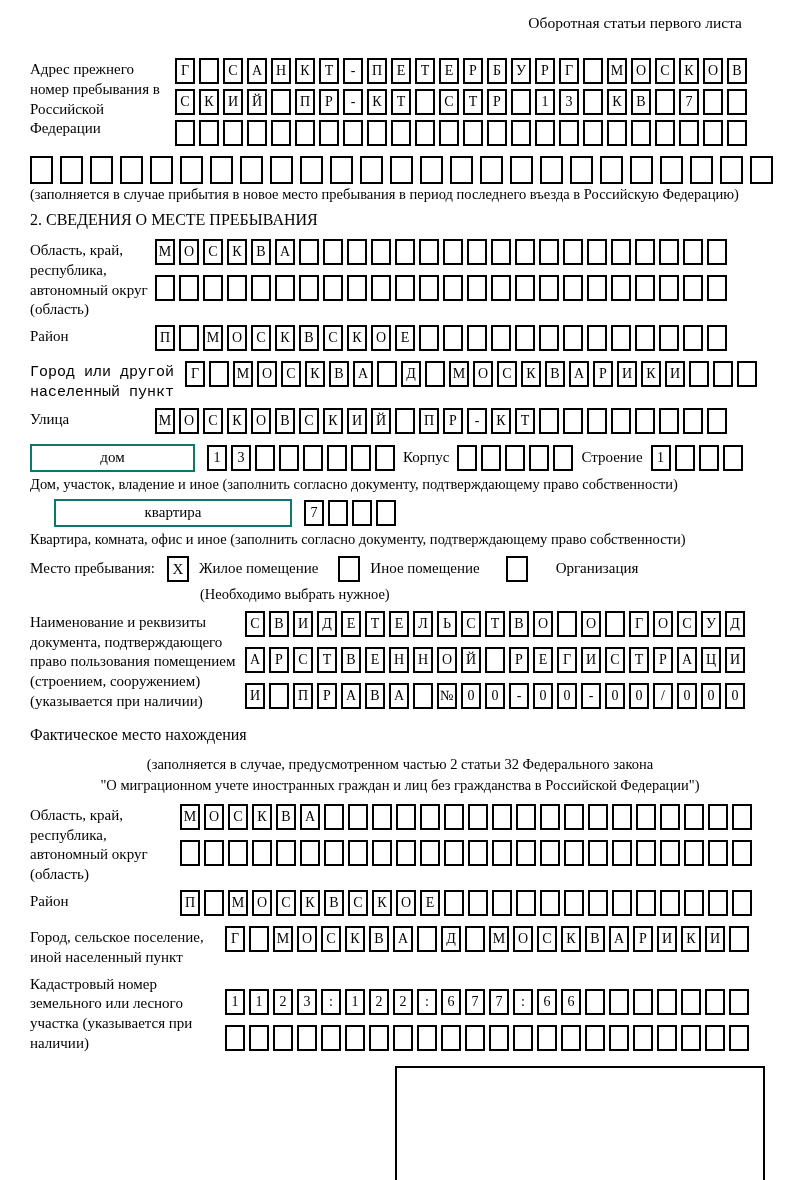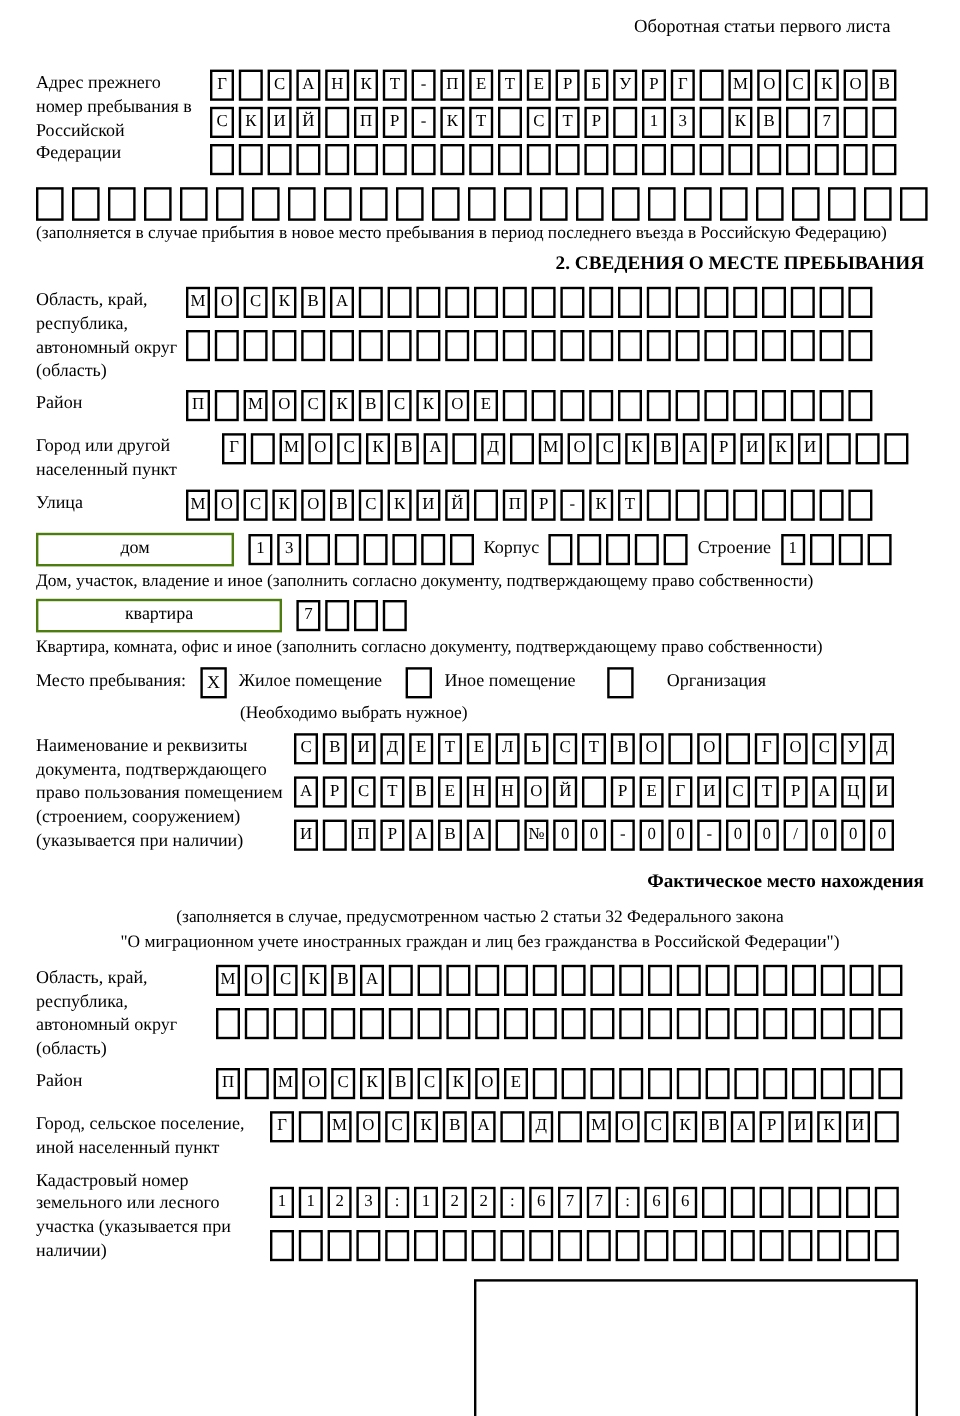--- a/index.html
+++ b/index.html
@@ -10,48 +10,48 @@
     color:#000;
     padding:14px 30px 0 30px;
     position:relative;
   }
   .header-note { text-align:right; font-size:15.5px; padding-right:28px; margin-bottom:26px; }
 
   .field { display:flex; margin-bottom:5px; }
   .label { font-size:15px; line-height:1.32; flex-shrink:0; padding-top:2px; }
   .w145 { width:145px; }
   .w125 { width:125px; }
-  .w155 { width:155px; }
+  .w155 { width:155px;font-family:Liberation Mono, monospace; }
   .w215 { width:215px; }
   .w150 { width:150px; }
   .w195 { width:195px; }
   .rows { flex:1; }
 
   .grid { display:flex; gap:4px; margin-bottom:5px; }
   .grid.gap-lg { margin-bottom:10px; }
   .cell {
     display:inline-block; width:20px; height:26px;
     border:2px solid #000;
     font-size:14px; line-height:22px; text-align:center;
     flex-shrink:0;
   }
   .wide .cell { width:23px; height:28px; }
   .wide { gap:7px; }
 
   .note { font-size:14.5px; }
   .center { text-align:left; }
-  .section-title { font-size:16px; font-weight:bold; text-align:right; margin:6px 0 10px 0; }
+  .section-title { font-size:16px; font-weight:normal; text-align:left; margin:6px 0 10px 0; }
 
   .inline-row { display:flex; align-items:center; margin-bottom:4px; }
   .boxlabel {
-    border:2px solid #4d7c0f; height:28px; font-size:15px;
+    border:2px solid #0f766e; height:28px; font-size:15px;
     display:flex; align-items:center; justify-content:center; flex-shrink:0;
   }
   .house-box { width:165px; margin-right:12px; }
-  .apt-box { width:205px; margin-right:12px; }
+  .apt-box { width:238px; margin-right:12px;margin-left:24px; }
   .small-label { font-size:15px; margin:0 8px; }
 
   .chk {
     display:inline-block; width:22px; height:26px; border:2px solid #000;
     font-size:15px; line-height:22px; text-align:center; flex-shrink:0;
   }
   .opt-label { font-size:15px; }
 
   .stamp-box { width:370px; height:174px; border:2px solid #000; margin-left:365px; margin-top:10px; }
   .fact-note { font-size:14.5px; text-align:center; line-height:1.45; margin-bottom:8px; }

